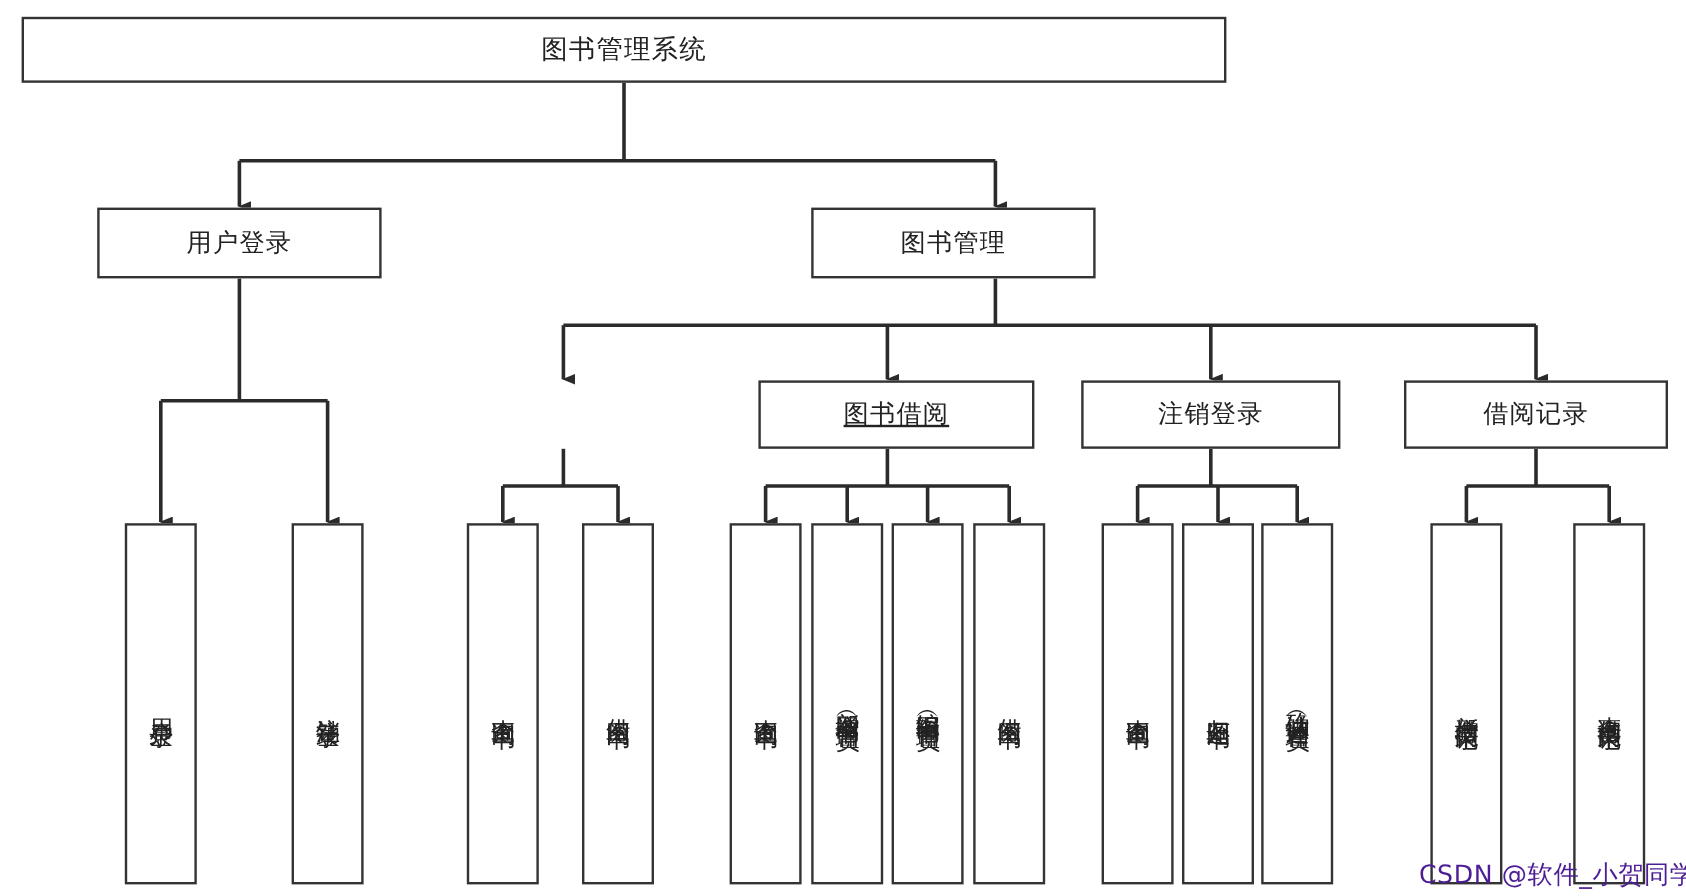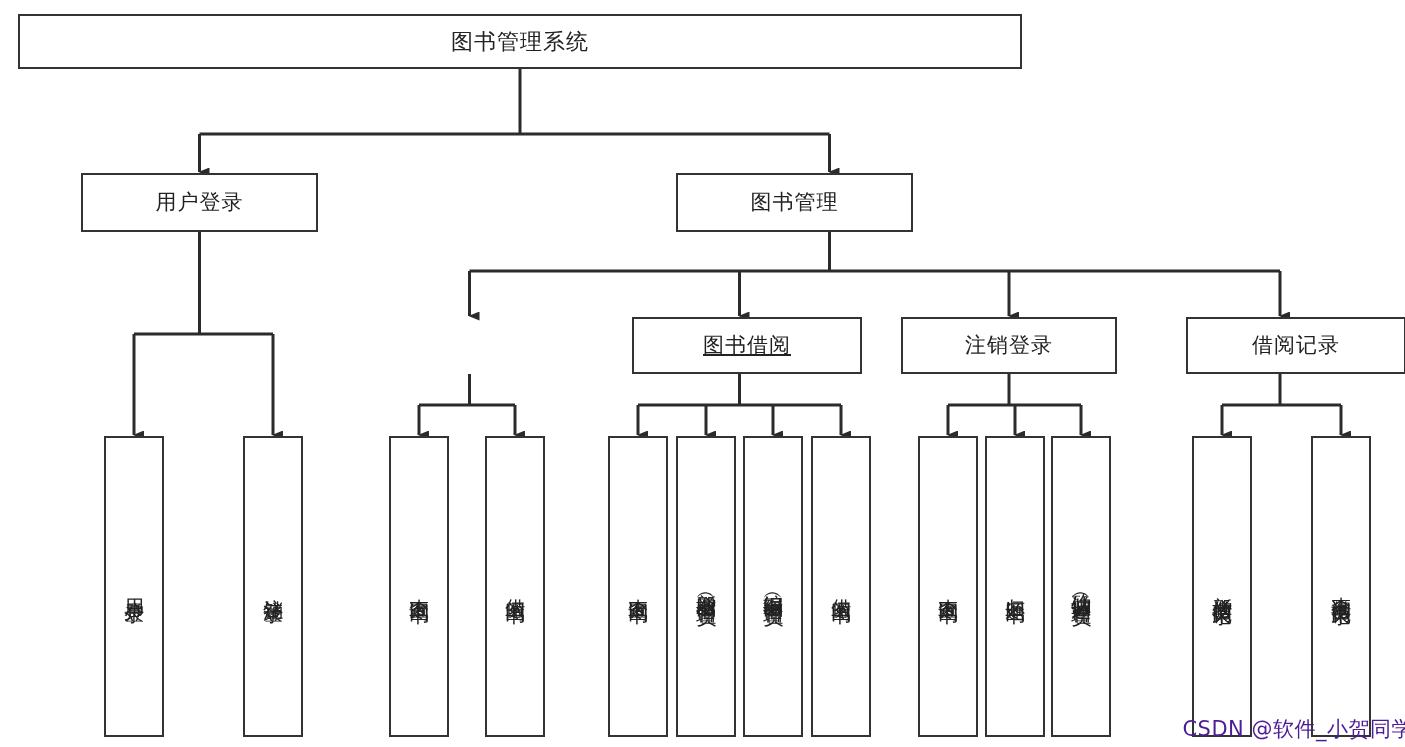--- a/index.html
+++ b/index.html
@@ -125,21 +125,21 @@
   <div class="node branch" id="n-book_manage" style="left: 676px; top: 173px; width: 237px; height: 59px;">
     <span class="node-label">图书管理</span>
   </div>
 
   <div class="node branch" id="n-book_borrow" style="left: 632px; top: 317px; width: 230px; height: 57px; text-decoration: underline;">
     <span class="node-label">图书借阅</span>
   </div>
   <div class="node branch" id="n-current_borrow" style="left: 901px; top: 317px; width: 216px; height: 57px;">
     <span class="node-label">注销登录</span>
   </div>
-  <div class="node branch" id="n-borrow_record" style="left: 1170px; top: 317px; width: 220px; height: 57px; margin-left: 16px;">
+  <div class="node branch" id="n-borrow_record" style="left: 1170px; top: 317px; width: 220px; height: 57px;">
     <span class="node-label">借阅记录</span>
   </div>
 
   <div class="node leaf" id="n-leaf_user_login" style="left: 104px; top: 436px; width: 60px; height: 301px;">
     <span class="node-label">用户登录</span>
   </div>
   <div class="node leaf" id="n-leaf_logout" style="left: 243px; top: 436px; width: 60px; height: 301px;">
     <span class="node-label">注销登录</span>
   </div>
 

